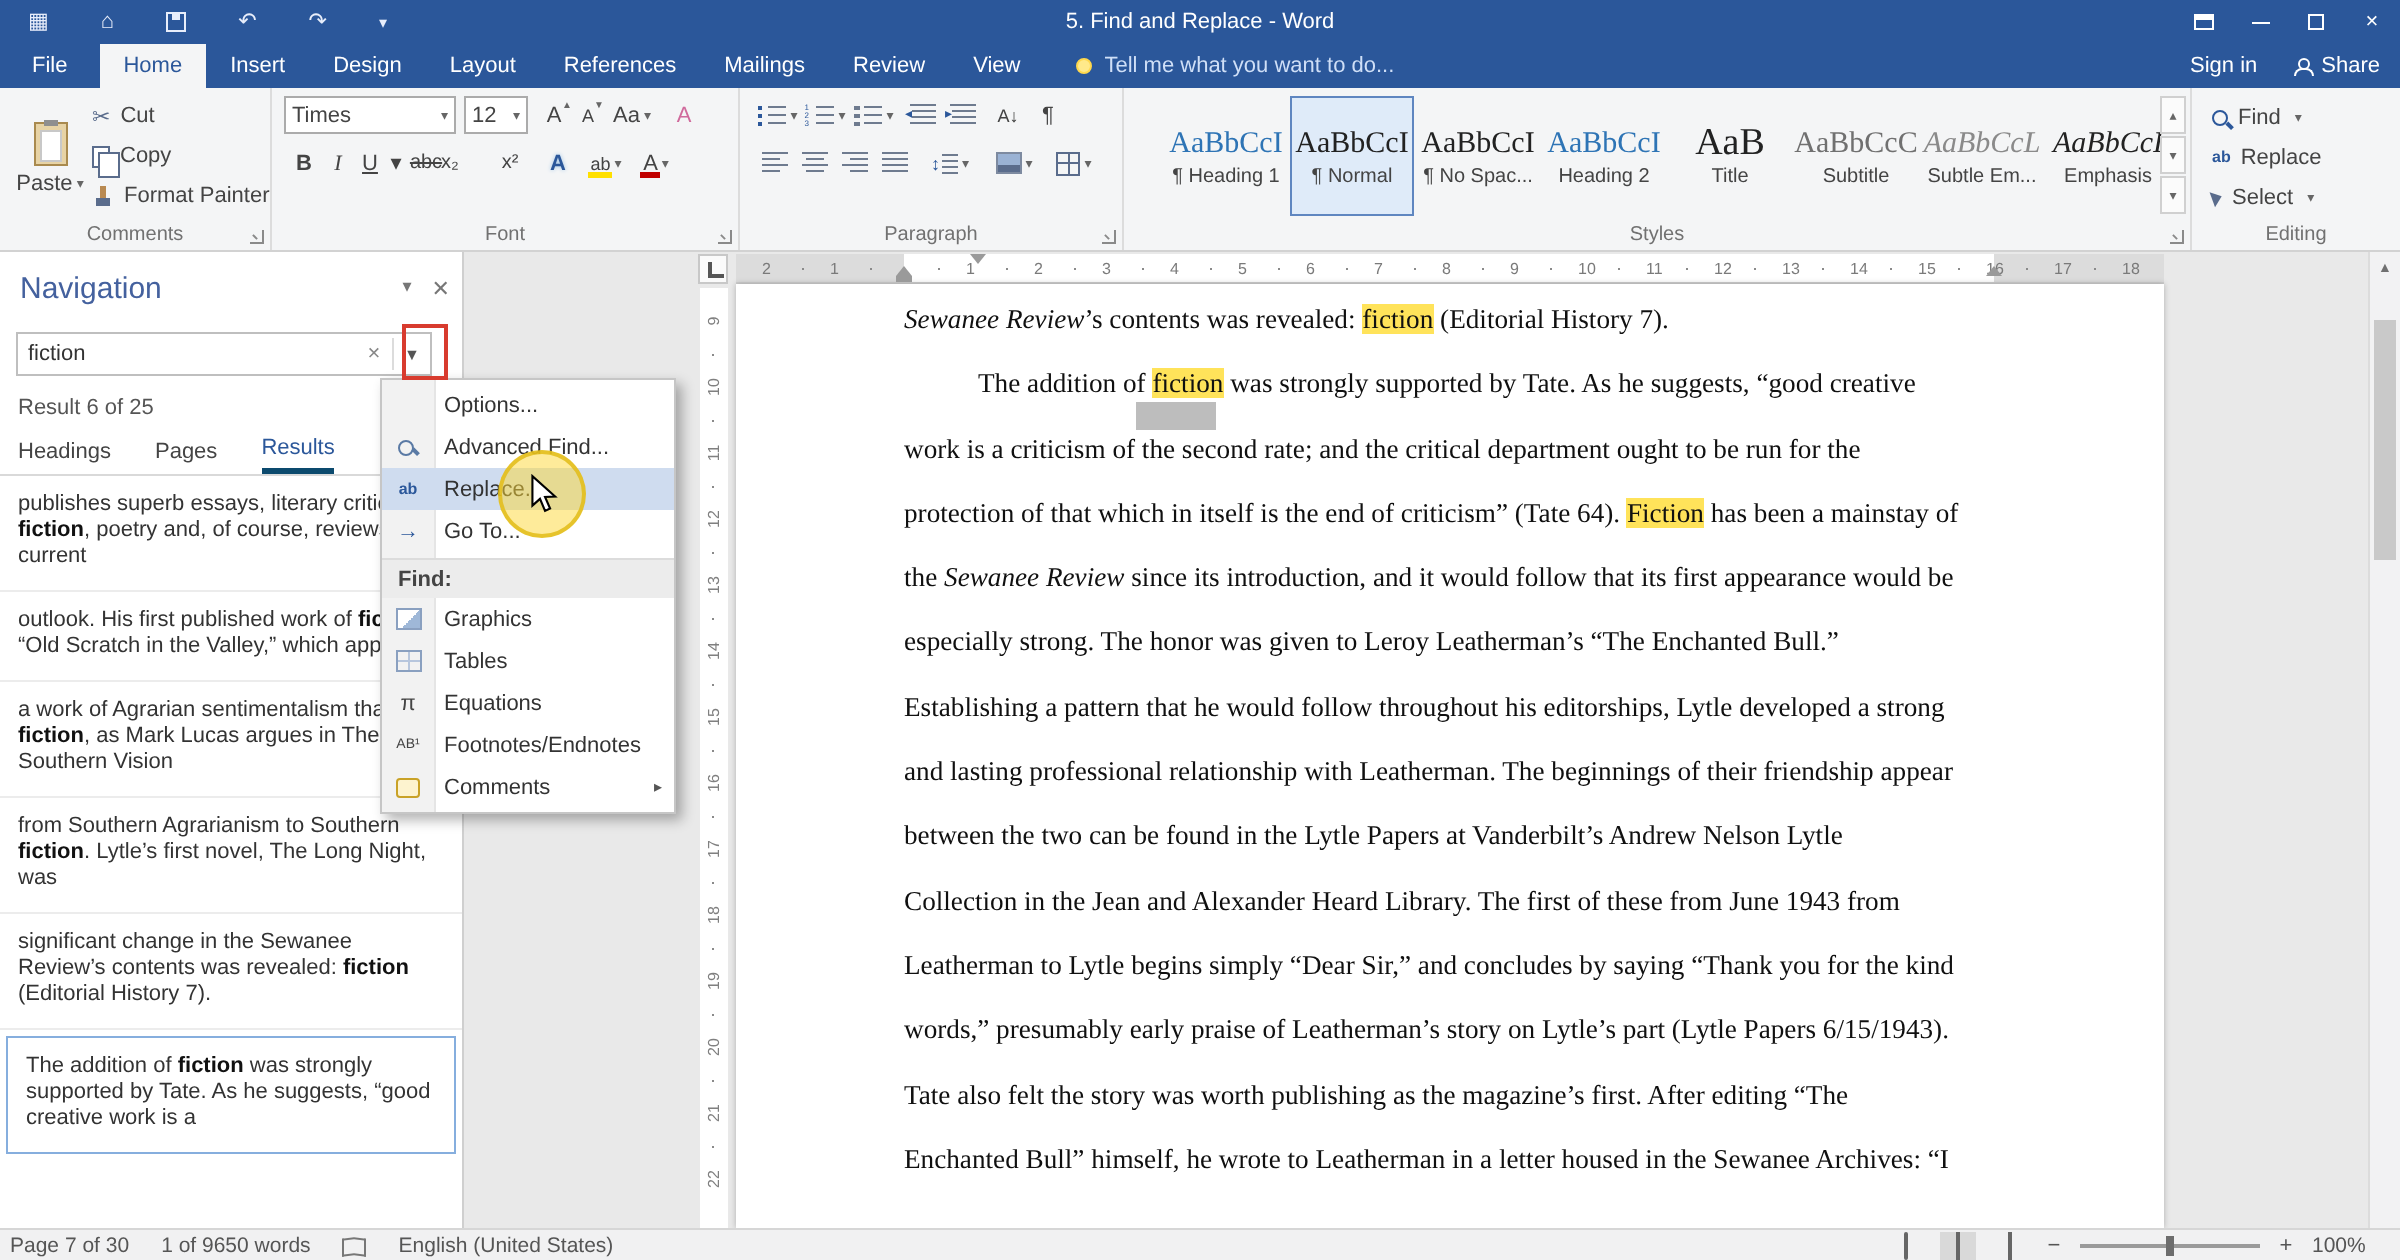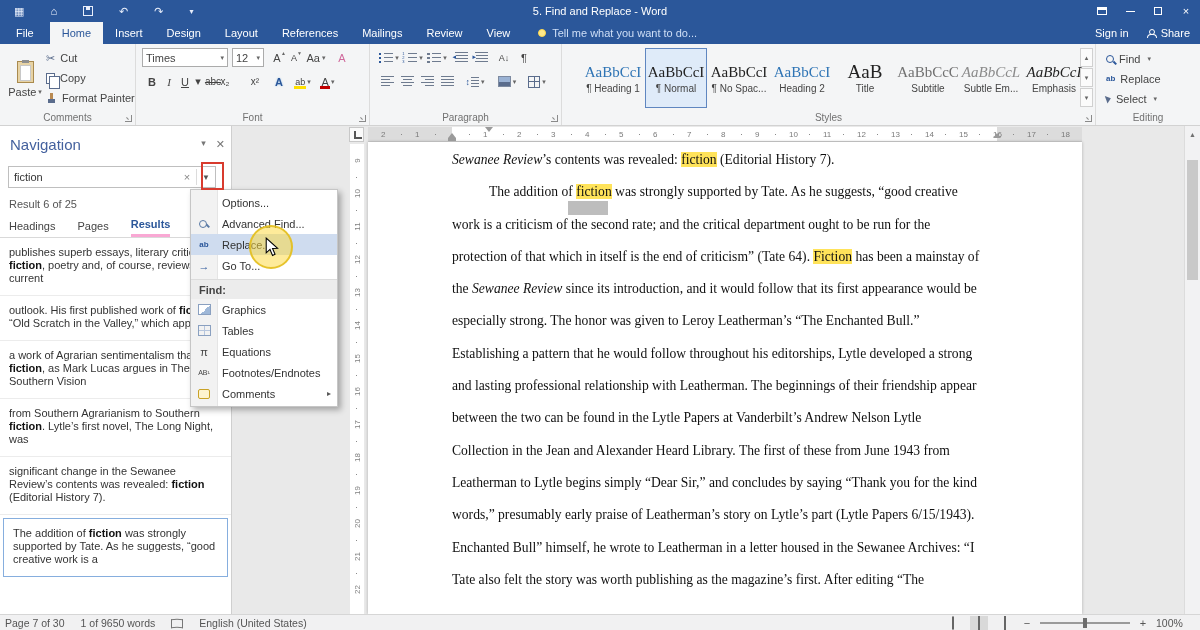--- a/index.html
+++ b/index.html
@@ -131,21 +131,21 @@
     border:1px solid #bfbfbf; display:flex; align-items:center; }
   .searchbox input { border:none; outline:none; flex:1; font-size:11px; padding-left:5px; color:#333;
     font-family:"Liberation Sans",sans-serif; background:transparent; }
   .sb-clear { width:18px; text-align:center; color:#888; font-size:11px; }
   .sb-sep { width:1px; height:16px; background:#dcdcdc; }
   .sb-dd { width:18px; text-align:center; color:#555; font-size:8px; }
   .result-count { position:absolute; left:9px; top:72px; font-size:11px; color:#555; }
   .nav-tabs { position:absolute; left:0; top:88px; width:232px; height:24px; display:flex; gap:22px;
     padding-left:9px; border-bottom:1px solid #d9d9d9; font-size:11px; color:#444; }
   .nav-tab { display:flex; align-items:center; height:23px; }
-  .nav-tab.active { color:#2b579a; font-weight:bold; border-bottom:3px solid #f9a8d4; }
+  .nav-tab.active { color:#2b579a; font-weight:normal; border-bottom:3px solid #0c4a6e; }
   .nav-results { position:absolute; left:0; top:112px; width:231px; bottom:0; overflow:hidden; }
   .nav-result { padding:8px 10px 10px 9px; border-bottom:1px solid #ececec; font-size:11px; line-height:13px; color:#333; }
   .nav-result .seg-b { font-weight:bold; color:#111; }
   .nav-result.selected { border:1px solid #86aede; margin:3px 3px; }
 
   
   .search-menu { position:absolute; left:190px; top:189px; width:148px; background:#fff;
     border:1px solid #c6c6c6; box-shadow:3px 3px 6px rgba(0,0,0,.3); z-index:40; padding:2px 0; }
   .search-menu::before { content:""; position:absolute; left:0; top:0; bottom:0; width:26px; background:#f2f2f2;
     border-right:1px solid #e5e5e5; }
@@ -533,22 +533,22 @@
       <div class="doc-line"><span class="seg">work is a criticism of the second rate; and the critical department ought to be run for the</span></div>
       <div class="doc-line"><span class="seg">protection of that which in itself is the end of criticism” (Tate 64). </span><span class="seg seg-hl">Fiction</span><span class="seg"> has been a mainstay of</span></div>
       <div class="doc-line"><span class="seg">the </span><span class="seg seg-i">Sewanee Review</span><span class="seg"> since its introduction, and it would follow that its first appearance would be</span></div>
       <div class="doc-line"><span class="seg">especially strong. The honor was given to Leroy Leatherman’s “The Enchanted Bull.”</span></div>
       <div class="doc-line"><span class="seg">Establishing a pattern that he would follow throughout his editorships, Lytle developed a strong</span></div>
       <div class="doc-line"><span class="seg">and lasting professional relationship with Leatherman. The beginnings of their friendship appear</span></div>
       <div class="doc-line"><span class="seg">between the two can be found in the Lytle Papers at Vanderbilt’s Andrew Nelson Lytle</span></div>
       <div class="doc-line"><span class="seg">Collection in the Jean and Alexander Heard Library. The first of these from June 1943 from</span></div>
       <div class="doc-line"><span class="seg">Leatherman to Lytle begins simply “Dear Sir,” and concludes by saying “Thank you for the kind</span></div>
       <div class="doc-line"><span class="seg">words,” presumably early praise of Leatherman’s story on Lytle’s part (Lytle Papers 6/15/1943).</span></div>
+      <div class="doc-line"><span class="seg">Tate also felt the story was worth publishing as the magazine’s first. After editing “The</span></div>
       <div class="doc-line"><span class="seg">Enchanted Bull” himself, he wrote to Leatherman in a letter housed in the Sewanee Archives: “I</span></div>
-      <div class="doc-line"><span class="seg">Tate also felt the story was worth publishing as the magazine’s first. After editing “The</span></div>
     </div>
 </div>
 <div class="doc-scrollbar">
   <span class="sb-up">▲</span>
   <span class="sb-thumb"></span>
 </div>
 
 <div class="navpane">
   <div class="nav-title-row">
     <span class="nav-title">Navigation</span>

